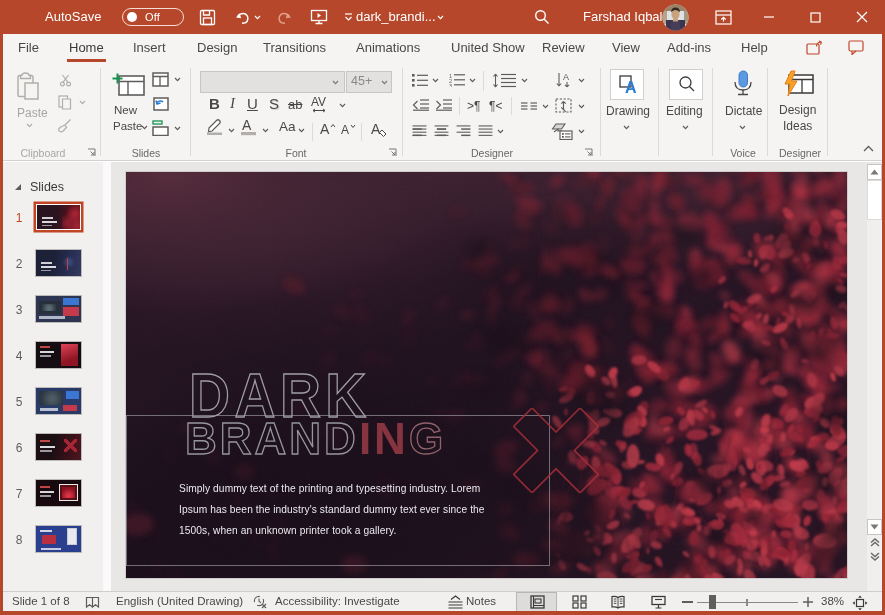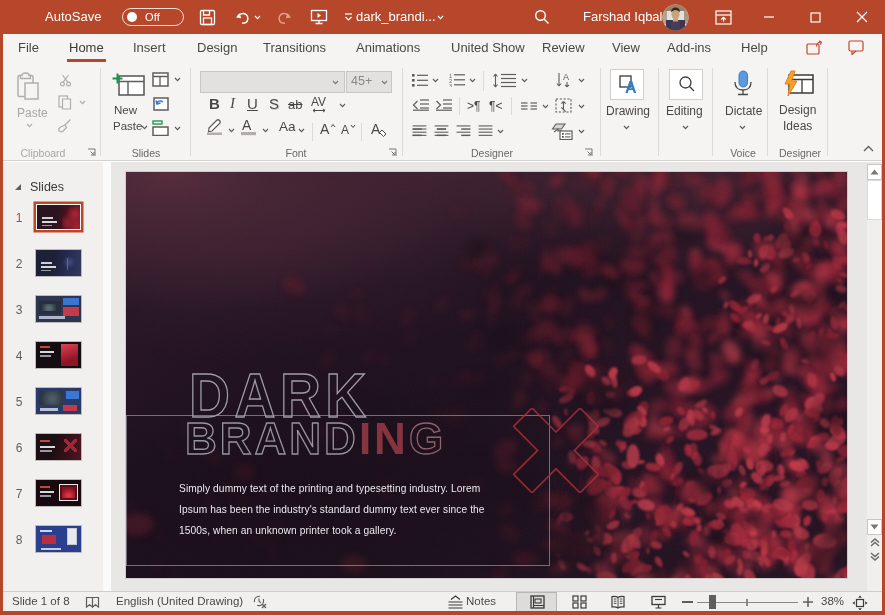--- a/index.html
+++ b/index.html
@@ -1862,20 +1862,21 @@
       </svg>
     </div>
 <div class="s" style="left:113px">English (United Drawing)</div>
 <div class="s" style="left:250px;top:3px">
       <svg width="16" height="14" viewBox="0 0 16 14">
         <circle cx="6" cy="6" r="4.6" fill="none" stroke="#5f5d5b" stroke-width="1.1" stroke-dasharray="9 4"></circle>
         <path d="M6 3.5 v2.8 l2 1.6" fill="none" stroke="#5f5d5b" stroke-width="1.1"></path>
         <path d="M9 9 l4 4 M13 9 l-4 4" stroke="#5f5d5b" stroke-width="1.2"></path>
       </svg>
     </div>
+<div class="s" style="left:272px">Accessibility: Investigate</div>
 <div class="s" style="left:444px;top:3px">
       <svg width="17" height="14" viewBox="0 0 17 14">
         <path d="M4 4.5 L8.5 1 L13 4.5" fill="none" stroke="#3b3a39" stroke-width="1.2"></path>
         <path d="M1.5 7 h14 M1.5 10 h14 M1.5 13 h14" stroke="#3b3a39" stroke-width="1.2"></path>
       </svg>
     </div>
 <div class="s" style="left:463px">Notes</div>
 <div class="s" style="left:513px;width:41px;height:20px;background:#dedcda;border:1px solid #b8b6b4"></div>
 <div class="s" style="left:527px;top:3px">
       <svg width="15" height="14" viewBox="0 0 15 14">

